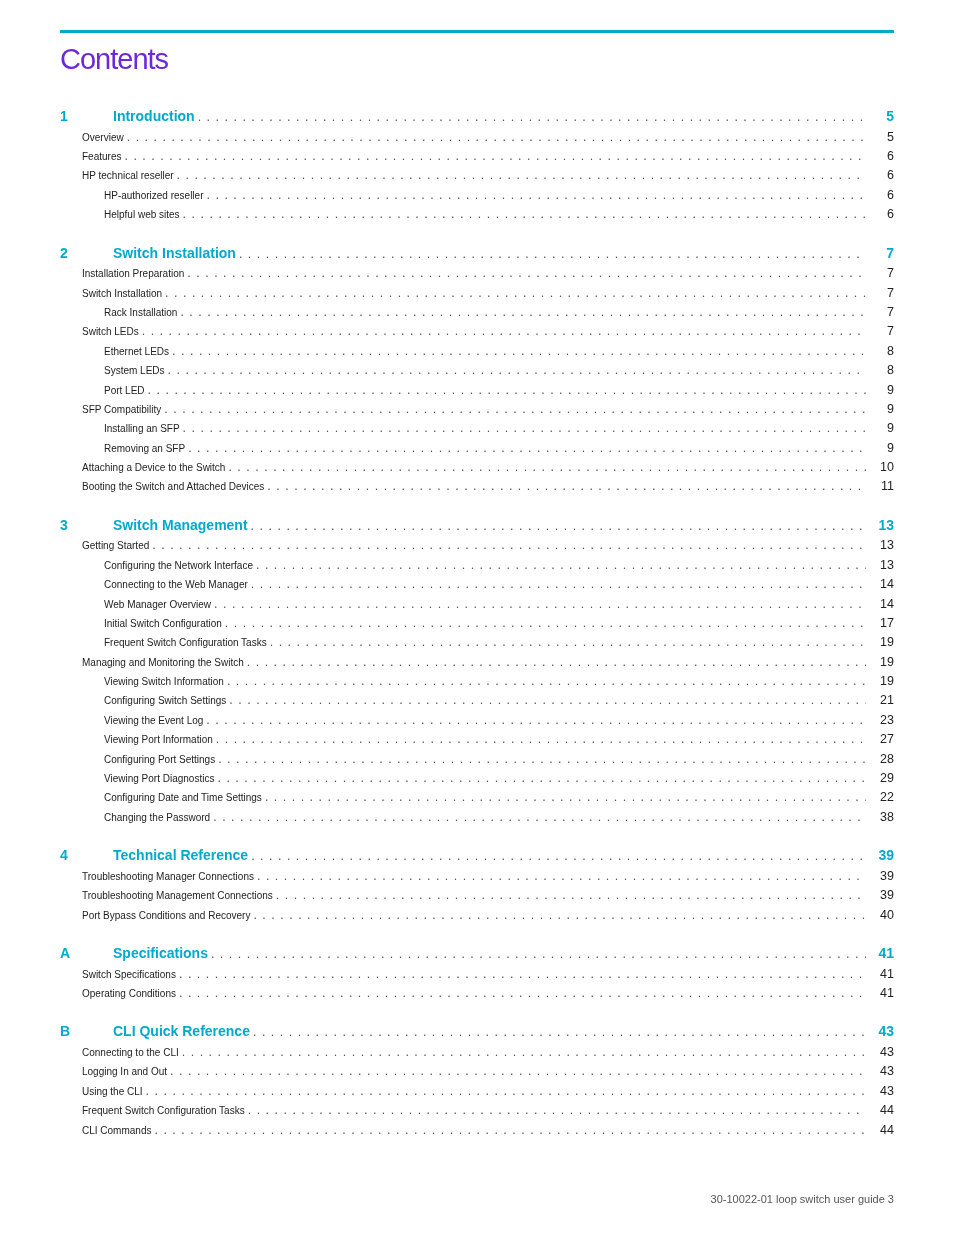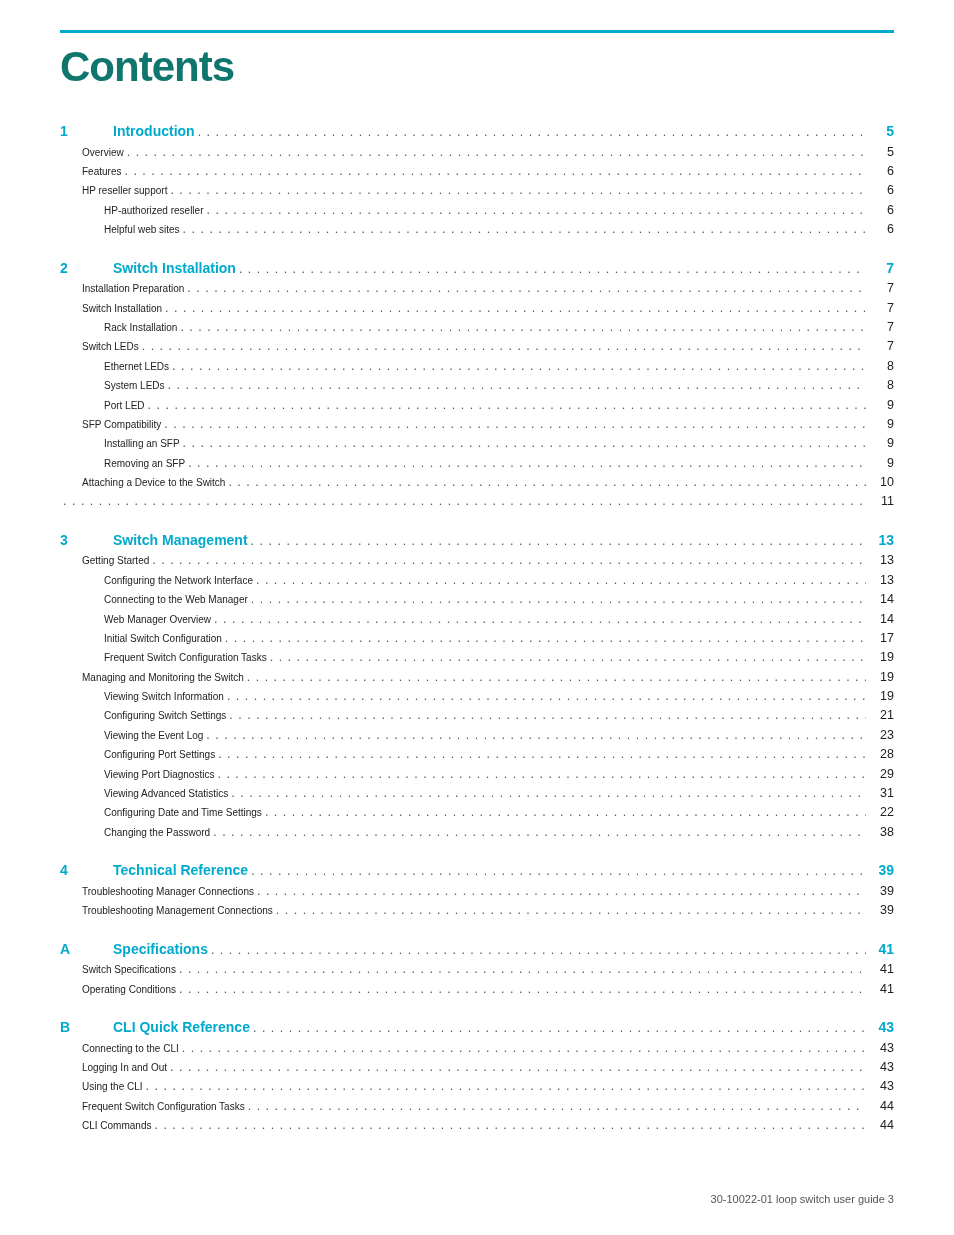--- a/index.html
+++ b/index.html
@@ -15,23 +15,23 @@
       width: 954px;
       min-height: 1235px;
       padding: 30px 60px 40px 60px;
       position: relative;
     }
     .top-rule {
       border-top: 3px solid #00aacc;
       margin-bottom: 10px;
     }
     .page-title {
-      font-size: 42px;
-      font-weight: bold;
-      color: #0f766e;
+      font-size: 29px;
+      font-weight: normal;
+      color: #6d28d9;
       margin-bottom: 30px;
       letter-spacing: -1px;
     }
     .toc-section {
       margin-bottom: 18px;
     }
     .toc-row {
       display: flex;
       align-items: baseline;
       line-height: 1.55;
@@ -114,21 +114,21 @@
           <span class="toc-label normal indent1">Overview</span>
           <span class="toc-dots"></span>
           <span class="toc-page">5</span>
         </div>
         <div class="toc-row">
           <span class="toc-label normal indent1">Features</span>
           <span class="toc-dots"></span>
           <span class="toc-page">6</span>
         </div>
         <div class="toc-row">
-          <span class="toc-label normal indent1">HP reseller support</span>
+          <span class="toc-label normal indent1">HP technical reseller</span>
           <span class="toc-dots"></span>
           <span class="toc-page">6</span>
         </div>
         <div class="toc-row">
           <span class="toc-label normal indent2">HP-authorized reseller</span>
           <span class="toc-dots"></span>
           <span class="toc-page">6</span>
         </div>
         <div class="toc-row">
           <span class="toc-label normal indent2">Helpful web sites</span>
@@ -192,20 +192,21 @@
           <span class="toc-label normal indent2">Removing an SFP</span>
           <span class="toc-dots"></span>
           <span class="toc-page">9</span>
         </div>
         <div class="toc-row">
           <span class="toc-label normal indent1">Attaching a Device to the Switch</span>
           <span class="toc-dots"></span>
           <span class="toc-page">10</span>
         </div>
         <div class="toc-row">
+          <span class="toc-label normal indent1">Booting the Switch and Attached Devices</span>
           <span class="toc-dots"></span>
           <span class="toc-page">11</span>
         </div>
       </div>
       <div class="toc-section">
         <div class="toc-row chapter">
           <span class="toc-num">3</span>
           <span class="toc-label">Switch Management</span>
           <span class="toc-dots"></span>
           <span class="toc-page chapter">13</span>
@@ -254,33 +255,33 @@
           <span class="toc-label normal indent2">Configuring Switch Settings</span>
           <span class="toc-dots"></span>
           <span class="toc-page">21</span>
         </div>
         <div class="toc-row">
           <span class="toc-label normal indent2">Viewing the Event Log</span>
           <span class="toc-dots"></span>
           <span class="toc-page">23</span>
         </div>
         <div class="toc-row">
+          <span class="toc-label normal indent2">Viewing Port Information</span>
+          <span class="toc-dots"></span>
+          <span class="toc-page">27</span>
+        </div>
+        <div class="toc-row">
           <span class="toc-label normal indent2">Configuring Port Settings</span>
           <span class="toc-dots"></span>
           <span class="toc-page">28</span>
         </div>
         <div class="toc-row">
           <span class="toc-label normal indent2">Viewing Port Diagnostics</span>
           <span class="toc-dots"></span>
           <span class="toc-page">29</span>
-        </div>
-        <div class="toc-row">
-          <span class="toc-label normal indent2">Viewing Advanced Statistics</span>
-          <span class="toc-dots"></span>
-          <span class="toc-page">31</span>
         </div>
         <div class="toc-row">
           <span class="toc-label normal indent2">Configuring Date and Time Settings</span>
           <span class="toc-dots"></span>
           <span class="toc-page">22</span>
         </div>
         <div class="toc-row">
           <span class="toc-label normal indent2">Changing the Password</span>
           <span class="toc-dots"></span>
           <span class="toc-page">38</span>
@@ -295,20 +296,25 @@
         </div>
         <div class="toc-row">
           <span class="toc-label normal indent1">Troubleshooting Manager Connections</span>
           <span class="toc-dots"></span>
           <span class="toc-page">39</span>
         </div>
         <div class="toc-row">
           <span class="toc-label normal indent1">Troubleshooting Management Connections</span>
           <span class="toc-dots"></span>
           <span class="toc-page">39</span>
+        </div>
+        <div class="toc-row">
+          <span class="toc-label normal indent1">Port Bypass Conditions and Recovery</span>
+          <span class="toc-dots"></span>
+          <span class="toc-page">40</span>
         </div>
       </div>
       <div class="toc-section">
         <div class="toc-row chapter">
           <span class="toc-num">A</span>
           <span class="toc-label">Specifications</span>
           <span class="toc-dots"></span>
           <span class="toc-page chapter">41</span>
         </div>
         <div class="toc-row">

